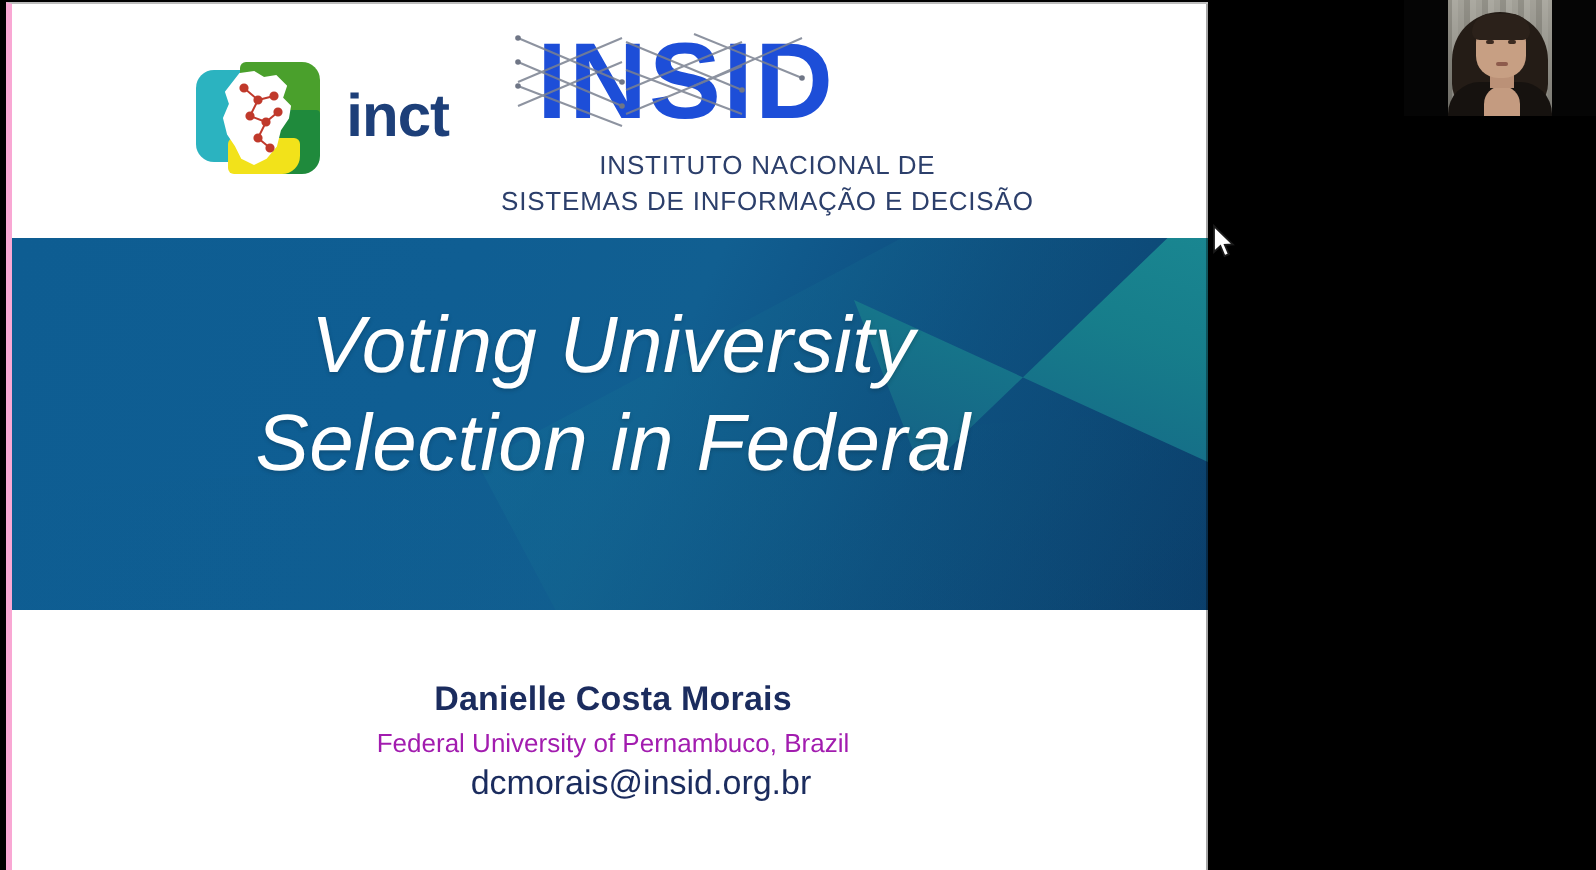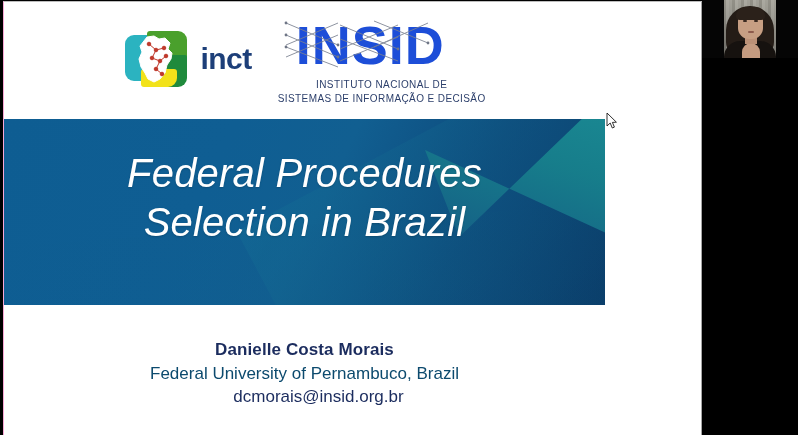--- a/index.html
+++ b/index.html
@@ -14,25 +14,25 @@
   #screen {
     position:relative;
     width:798px; height:435px;
     background:#000000;
   }
 
   
   #slide {
     position:absolute;
     left:3px; top:1px;
-    width:699px; height:434px;
+    width:601px; height:434px;
     background:#ffffff;
     overflow:hidden;
     border-top:1px solid #bdbdbd;
-    border-left:1px solid #f9a8d4;
+    border-left:3px solid #f9a8d4;
   }
 
   
   .logo-band {
     position:absolute;
     left:0; top:0; width:601px; height:116px;
     background:#ffffff;
     display:flex;
     align-items:center;
     justify-content:center;
@@ -96,21 +96,21 @@
     font-size:54px; font-weight:700;
     letter-spacing:1px;
     color:#1d4ed8;
     line-height:60px;
   }
   .insid-lines {
     position:absolute; left:0; top:0; width:185px; height:62px;
     pointer-events:none;
   }
   .insid-sub {
-    font-size:10px; color:#2c3f6b; letter-spacing:0.4px;
+    font-size:13px; color:#2c3f6b; letter-spacing:0.4px;
     line-height:1.35; margin-top:1px; white-space:nowrap;
   }
 
   
   .title-banner {
     position:absolute;
     left:0; top:117px; width:601px; height:186px;
     background:linear-gradient(115deg,#0e5d92 0%,#0f5e93 34%,#115f91 52%,#0d4a7c 74%,#0a3c6b 100%);
     overflow:hidden;
   }
@@ -160,22 +160,22 @@
     left:0; top:303px; width:601px;
     padding-top:35px;
     text-align:center;
     color:#1d2f63;
   }
   .author-name {
     font-size:17px; font-weight:700; letter-spacing:.1px;
     color:#1b2c5e;
   }
   .author-affil {
-    font-size:17px; font-weight:400; margin-top:4px;
-    color:#0c4a6e;
+    font-size:13px; font-weight:400; margin-top:4px;
+    color:#a21caf;
   }
   .author-email {
     font-size:17px; font-weight:400; margin-top:3px;
     color:#1b2c5e;
     padding-left:28px;
   }
 
   
   #webcam {
     position:absolute;
@@ -339,22 +339,22 @@
       </div>
 
     </div>
 
     <div class="title-banner">
       <div class="banner-wash"></div>
       <div class="banner-diag"></div>
       <div class="banner-tri-a"></div>
       <div class="banner-tri-b"></div>
       <div class="banner-title">
-        <span class="l1">Federal Procedures</span>
-        <span class="l2">Selection in Brazil</span>
+        <span class="l1">Voting University</span>
+        <span class="l2">Selection in Federal</span>
       </div>
     </div>
 
     <div class="author-block">
       <div class="author-name">Danielle Costa Morais</div>
       <div class="author-affil">Federal University of Pernambuco, Brazil</div>
       <div class="author-email">dcmorais@insid.org.br</div>
     </div>
 
     <div class="slide-edge"></div>

